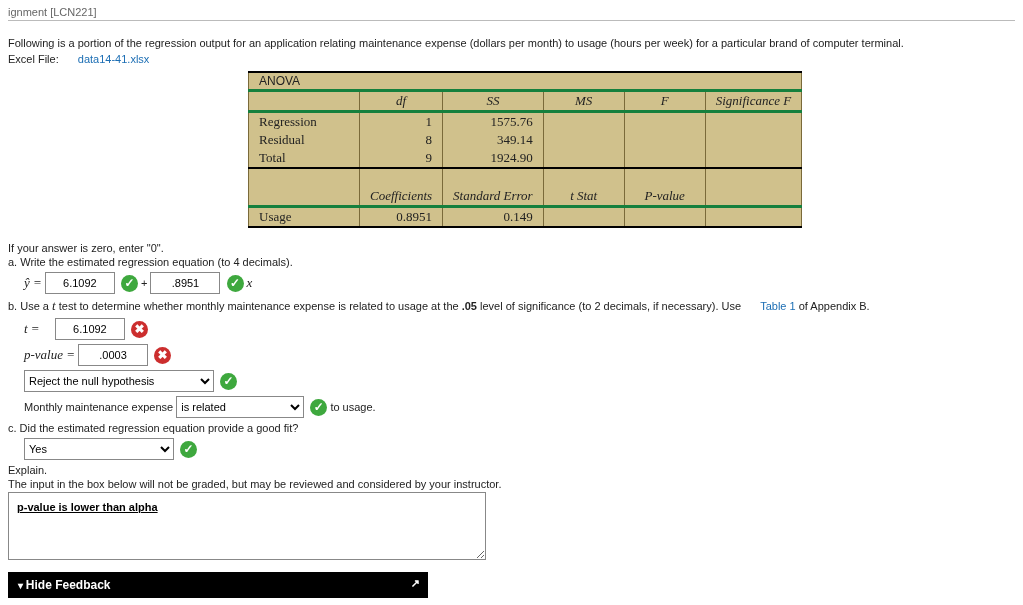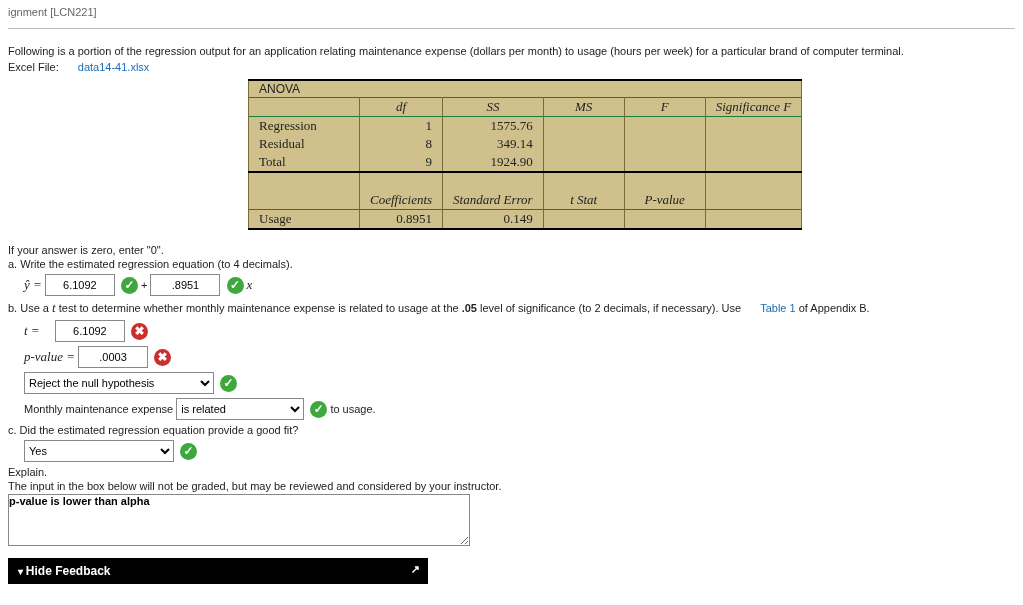--- a/index.html
+++ b/index.html
@@ -7,21 +7,21 @@
     padding: 6px 8px;
     font-family: Verdana, Arial, sans-serif;
     font-size: 11px;
     color: #222;
     background: #fff;
     width: 1007px;
   }
   .breadcrumb {
     color: #666;
     font-size: 11px;
-    margin-bottom: 10px;
+    margin-bottom: 2px;
   }
   .hr {
     border-top: 1px solid #bbb;
     margin: 2px 0 8px 0;
   }
   .intro {
     margin: 16px 0 4px 0;
   }
   a.link {
     color: #1c6eb4;
@@ -50,21 +50,21 @@
     text-align: left;
     min-width: 90px;
   }
   table.anova th {
     font-style: italic;
     font-weight: normal;
     text-align: center;
   }
   .thick-top { border-top: 2px solid #000; }
   .thick-bot { border-bottom: 2px solid #000; }
-  .thin-bot { border-bottom: 1px solid #15803d; }
+  .thin-bot { border-bottom: 3px solid #15803d; }
   .title-cell {
     text-align: left;
     font-weight: normal;
     font-family: Verdana, sans-serif;
     font-size: 12px;
     padding: 2px 6px;
   }
   .stat-row { margin: 4px 16px; }
   .stat-row > * { vertical-align: middle; }
   input.textbox {
@@ -74,25 +74,26 @@
     padding: 0 4px;
     text-align: center;
     width: 60px;
     border: 1px solid #888;
   }
   .wide { width: 70px; }
   textarea.explain {
     font-family: Verdana, sans-serif;
     font-size: 11px;
     font-weight: bold;
-    padding: 0;
+    padding: 8px;
     width: 460px;
     height: 50px;
     resize: both;
     border: 1px solid #888;
+    text-decoration: underline;
   }
   select.sel {
     font-family: Verdana, sans-serif;
     font-size: 11px;
     height: 22px;
     border: 1px solid #888;
     background: #fff;
   }
   .check {
     display: inline-block;

